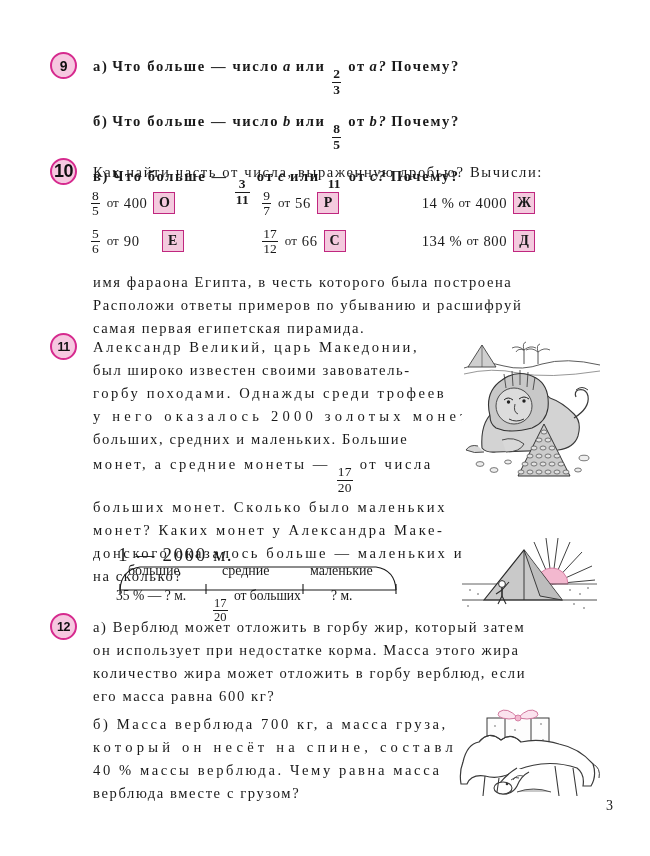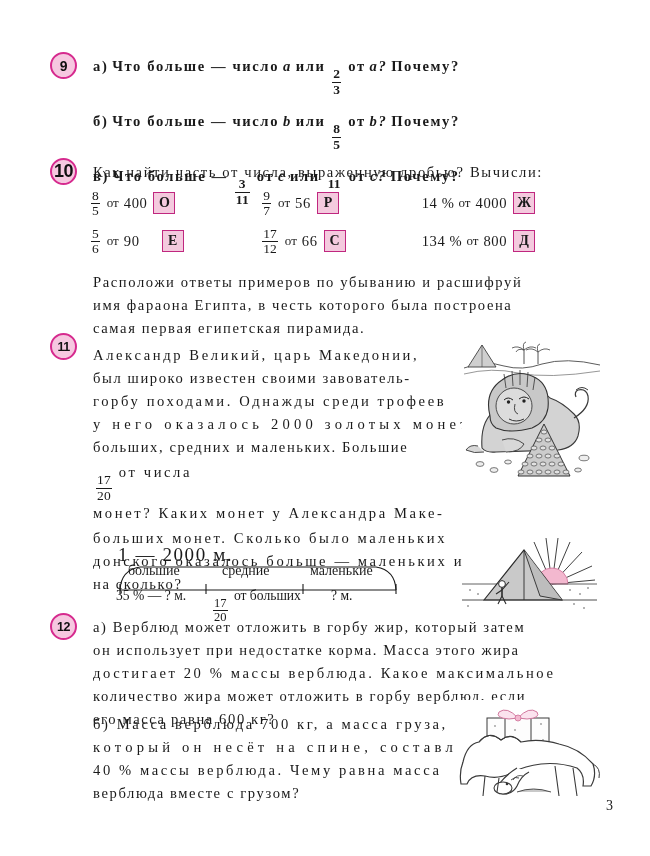--- a/index.html
+++ b/index.html
@@ -215,44 +215,45 @@
       <div class="gcell gc3">
         <span class="num2">134 %</span>
         <span class="lab">от</span>
         <span class="num2">800</span>
         <span class="lbox">Д</span>
       </div>
     </div>
   </div>
 
   <div class="block" style="left:93px; top:271px;">
+    <div class="ln sp">имя  фараона  Египта,  в  честь  которого  была  построена</div>
     <div class="ln sp">Расположи  ответы  примеров  по  убыванию  и  расшифруй</div>
-    <div class="ln sp">имя  фараона  Египта,  в  честь  которого  была  построена</div>
     <div class="ln sp">самая  первая  египетская  пирамида.</div>
   </div>
 
   <div class="badge" style="left:50px; top:333px;">
     <span style="font-size:12.5px;">11</span>
   </div>
 
-  <div class="block" style="left:93px; top:344px; width:360px;">
+  <div class="block" style="left:93px; top:336px; width:360px;">
     <div class="ln sp2">Александр  Великий,  царь  Македонии,</div>
     <div class="ln sp">был  широко  известен  своими  завователь-</div>
     <div class="ln sp2">горбу  походами.  Однажды  среди  трофеев</div>
     <div class="ln sp3">у  него  оказалось  2000  золотых  монет:</div>
     <div class="ln sp">больших,  средних  и  маленьких.  Большие</div>
     <div class="ln" style="margin-top:2px;">
+      <span class="sp2">монет,  а  средние  монеты  —</span>
       <span class="frac">
         <span class="num">17</span>
         <span class="den">20</span>
       </span>
       <span class="sp2">от  числа</span>
     </div>
+    <div class="ln sp2" style="margin-top:2px;">больших  монет.  Сколько  было  маленьких</div>
     <div class="ln sp2">монет?  Каких  монет  у  Александра  Маке-</div>
-    <div class="ln sp2" style="margin-top:2px;">больших  монет.  Сколько  было  маленьких</div>
     <div class="ln sp2">донского  оказалось  больше  —  маленьких  или  больших,  и</div>
     <div class="ln sp">на  сколько?</div>
   </div>
 
   <svg class="art" style="left:462px; top:340px;" width="140" height="140" viewBox="0 0 140 140">
     <rect x="0" y="0" width="140" height="140" fill="#ffffff"></rect>
 
     <path d="M2 28 Q24 20 42 26 Q60 31 80 24 Q104 17 138 25" fill="none" stroke="#4a4a4a" stroke-width="0.9"></path>
     <path d="M2 34 Q30 27 56 33 Q86 39 138 31" fill="none" stroke="#6a6a6a" stroke-width="0.7"></path>
 
@@ -388,21 +389,20 @@
     </g>
   </svg>
 
   <div class="badge" style="left:50px; top:613px;">
     <span style="font-size:12.5px;">12</span>
   </div>
 
   <div class="block" style="left:93px; top:616px;">
     <div class="ln sp">а)  Верблюд  может  отложить  в  горбу  жир,  который  затем</div>
     <div class="ln sp">он  использует  при  недостатке  корма.  Масса  этого  жира</div>
-    <div class="ln sp2">достигает  20 %  массы  верблюда.  Какое  максимальное</div>
     <div class="ln sp">количество  жира  может  отложить  в  горбу  верблюд,  если</div>
     <div class="ln sp">его  масса  равна  600 кг?</div>
   </div>
 
   <div class="block" style="left:93px; top:713px; width:360px;">
     <div class="ln sp2">б)  Масса  верблюда  700 кг,  а  масса  груза,</div>
     <div class="ln sp3">который  он  несёт  на  спине,  составляет</div>
     <div class="ln sp2">40 %  массы  верблюда.  Чему  равна  масса</div>
     <div class="ln sp">верблюда  вместе  с  грузом?</div>
   </div>

